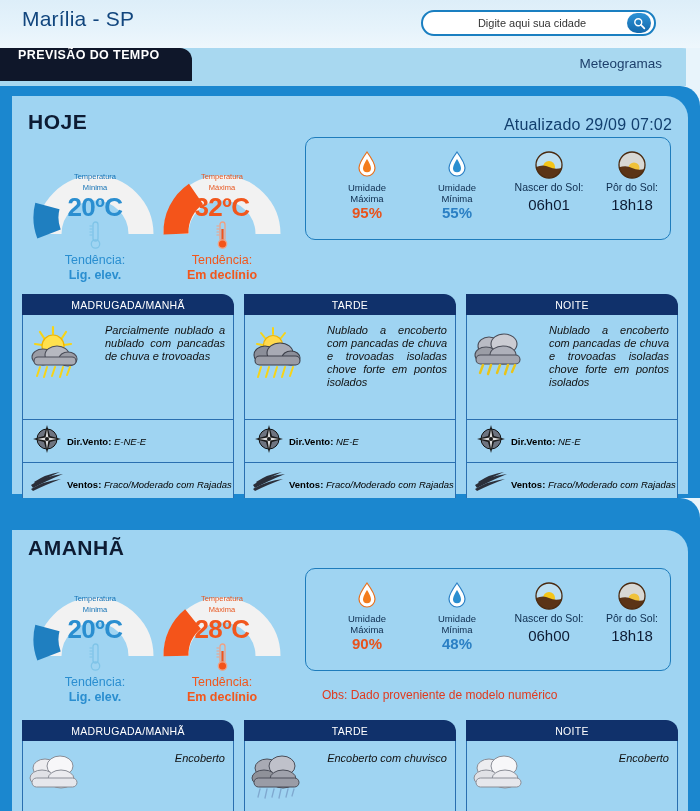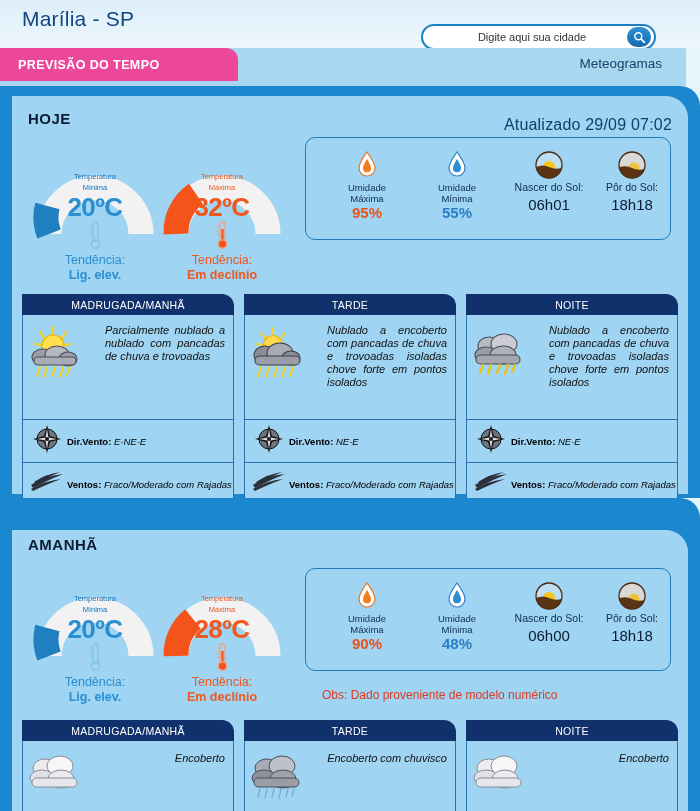--- a/index.html
+++ b/index.html
@@ -20,21 +20,21 @@
   .topbar {
     position: absolute; left: 0; top: 0; width: 700px; height: 48px;
     background: linear-gradient(180deg, #ddeef9 0%, #e6f3fb 60%, #eef7fc 100%);
   }
   .city-title {
     position: absolute; left: 22px; top: 7px;
     font-size: 21px; color: #12467e; letter-spacing: .2px;
     font-weight: 400;
   }
   .search-wrap {
-    position: absolute; right: 44px; top: 24px;
+    position: absolute; right: 44px; top: 10px;
     width: 235px; height: 26px;
     background: #ffffff;
     border: 2px solid #1a7fc1;
     border-radius: 14px;
     display: flex; align-items: center;
   }
   .search-input {
     flex: 1; border: none; outline: none; background: transparent;
     text-align: center; font-size: 11px; color: #1a1a1a;
     font-family: "Liberation Sans", sans-serif;
@@ -54,24 +54,24 @@
     position: absolute; left: 0; top: 48px; width: 700px; height: 38px;
     background: #a8d8f0;
     border-top-right-radius: 18px;
   }
   .tabbar-right-fill {
     position: absolute; right: 0; top: 48px; width: 14px; height: 38px;
     background: #e8f4fb;
   }
   .tab-active {
     position: absolute; left: 0; top: 48px;
-    width: 238px; height: 33px;
-    background: #ec4899;
+    width: 192px; height: 33px;
+    background: #0f172a;
     border-top-right-radius: 12px;
-    display: flex; align-items: center;
+    display: flex; 
   }
   .tab-active span {
     color: #fff; font-size: 12.5px; font-weight: bold; letter-spacing: .4px;
     padding-left: 18px;
   }
   .tab-inactive {
     position: absolute; right: 38px; top: 56px;
     font-size: 13.5px; color: #1d3f6b;
   }
 
@@ -85,21 +85,21 @@
 
   .card-panel {
     position: absolute; left: 12px; width: 676px;
     background: #9fd4f2;
     border-top-right-radius: 22px;
   }
   .panel-today { top: 96px; height: 398px; }
   .panel-tom   { top: 530px; height: 281px; }
 
   .day-title {
-    position: absolute; font-size: 15px; font-weight: bold; color: #0d1b33;
+    position: absolute; font-size: 21px; font-weight: bold; color: #0d1b33;
     letter-spacing: .5px;
   }
   .updated {
     position: absolute; font-size: 16px; color: #123f6e;
     letter-spacing: .2px;
   }
 
   
   .gauge { position: absolute; width: 124px; height: 108px; }
   .gauge svg { position: absolute; left: 0; top: 0; }

